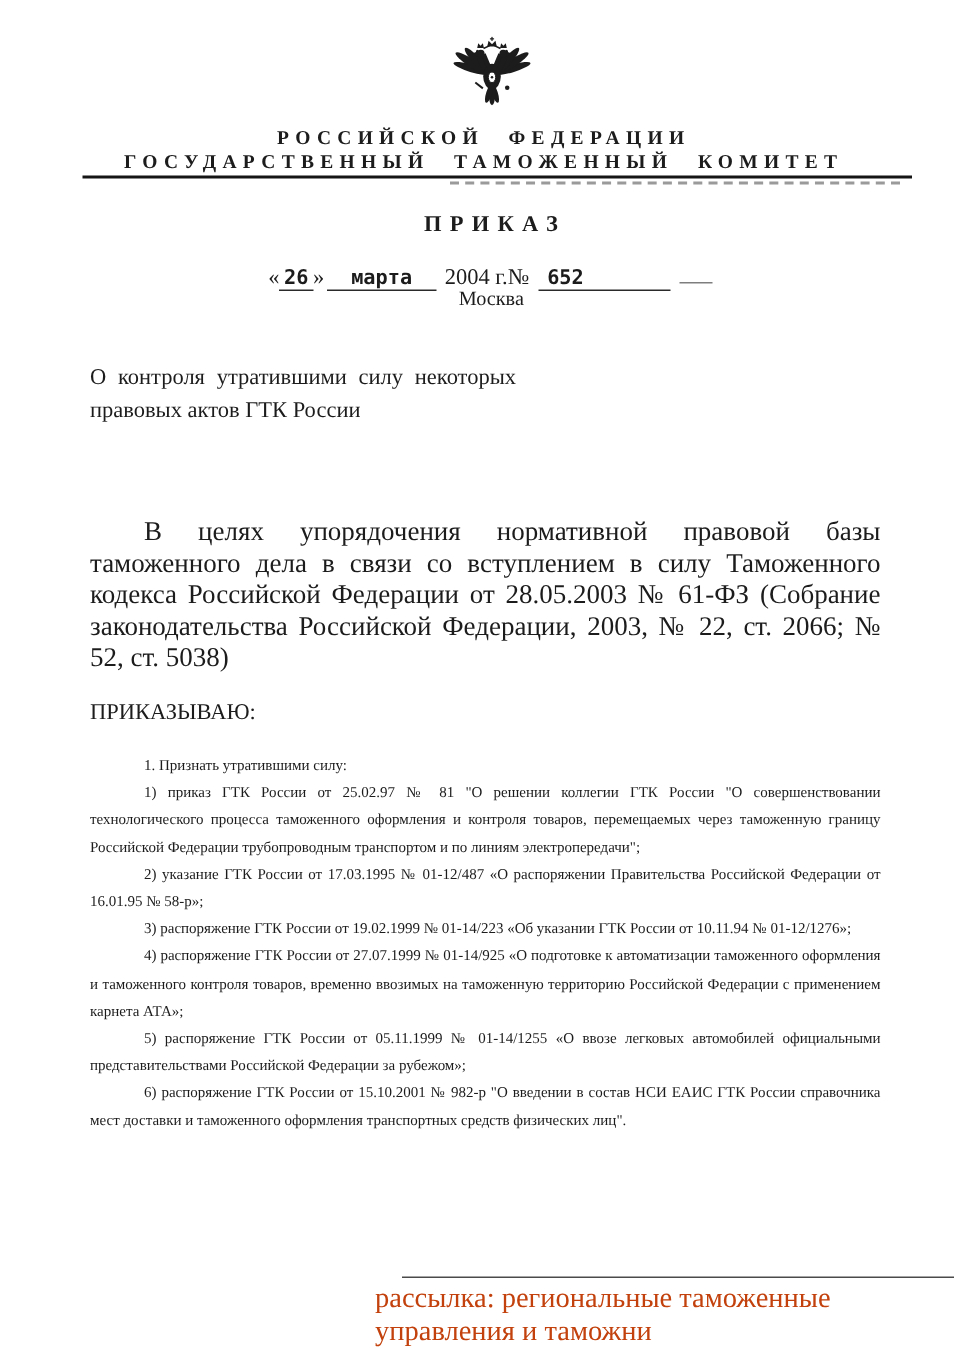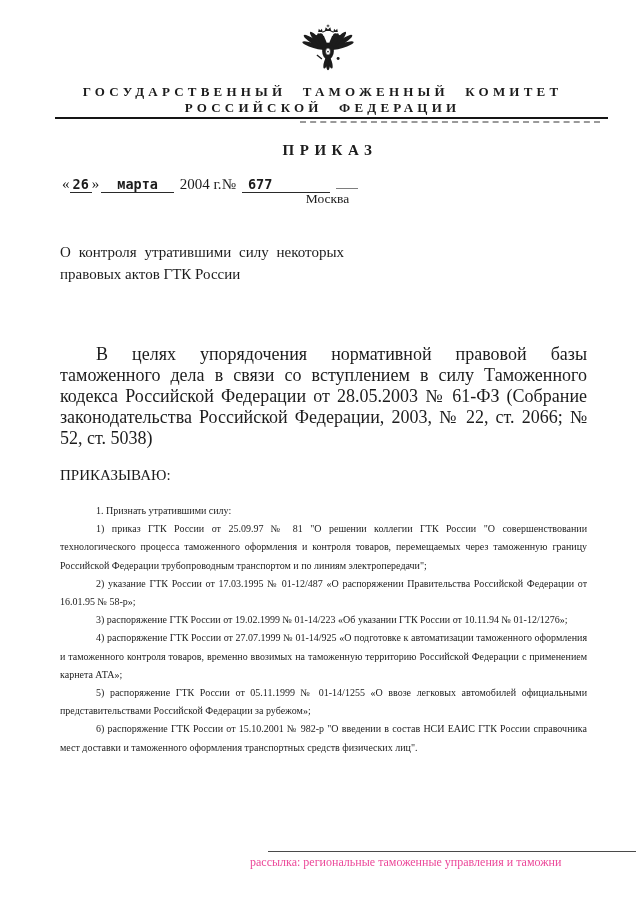--- a/index.html
+++ b/index.html
@@ -70,21 +70,21 @@
   }
 
   
   .date-row {
     position: absolute;
     top: 174px;
     left: 62px;
     right: 48px;
     font-size: 15px;
     display: flex;
-    justify-content: flex-start;
+    justify-content: center;
     align-items: baseline;
   }
   .fill-value {
     font-family: "DejaVu Sans Mono", monospace;
     font-weight: bold;
     font-size: 13.5px;
     border-bottom: 1.4px solid #2a2a2a;
     display: inline-block;
     line-height: 16px;
   }
@@ -158,22 +158,22 @@
     top: 851px;
     left: 268px;
     width: 368px;
     border-top: 1.6px solid #4a4a4a;
   }
   .footer {
     position: absolute;
     top: 855px;
     left: 250px;
     width: 380px;
-    font-size: 12px;
-    color: #ec4899;
+    font-size: 19px;
+    color: #c2410c;
   }
 </style>
 </head>
 <body>
 
 <div class="page">
 
   <div class="emblem">
     <svg viewBox="0 0 120 100" width="64" height="58" aria-hidden="true">
       <g fill="#1c1c1c" stroke="none">
@@ -216,49 +216,49 @@
         <rect x="38" y="60" width="12" height="2.4" transform="rotate(38 44 61)"></rect>
         <circle cx="79" cy="64" r="2.8"></circle>
       </g>
 
       <ellipse cx="60" cy="51" rx="4.6" ry="6.6" fill="#ffffff" stroke="#1c1c1c" stroke-width="1.2"></ellipse>
       <circle cx="60" cy="51" r="1.6" fill="#1c1c1c"></circle>
     </svg>
   </div>
 
   <div class="org-header">
+    <div>РОССИЙСКОЙ ФЕДЕРАЦИИ</div>
     <div>ГОСУДАРСТВЕННЫЙ ТАМОЖЕННЫЙ КОМИТЕТ</div>
-    <div>РОССИЙСКОЙ ФЕДЕРАЦИИ</div>
   </div>
   <div class="header-rule"></div>
   <div class="header-rule-dash"></div>
 
   <div class="doc-title">ПРИКАЗ</div>
 
   <div class="date-row">
     <span>
       <span>«</span><span class="fill-value day-fill">26</span><span>»</span><span class="fill-value month-fill">марта</span>
       <span>2004 г.</span>
     </span>
     <span>
-      <span>№</span><span class="fill-value num-fill">677</span><span class="num-tail"></span>
+      <span>№</span><span class="fill-value num-fill">652</span><span class="num-tail"></span>
     </span>
   </div>
 
   <div class="city">Москва</div>
 
   <div class="subject">О контроля утратившими силу некоторых правовых актов ГТК России</div>
 
   <div class="preamble">В целях упорядочения нормативной правовой базы таможенного дела в связи со вступлением в силу Таможенного кодекса Российской Федерации от 28.05.2003 № 61-ФЗ (Собрание законодательства Российской Федерации, 2003, № 22, ст. 2066; № 52, ст. 5038)</div>
 
   <div class="order-word">ПРИКАЗЫВАЮ:</div>
 
   <div class="body-list">
     <p>1. Признать утратившими силу:</p>
-    <p>1) приказ ГТК России от 25.09.97 № 81 "О решении коллегии ГТК России "О совершенствовании технологического процесса таможенного оформления и контроля товаров, перемещаемых через таможенную границу Российской Федерации трубопроводным транспортом и по линиям электропередачи";</p>
+    <p>1) приказ ГТК России от 25.02.97 № 81 "О решении коллегии ГТК России "О совершенствовании технологического процесса таможенного оформления и контроля товаров, перемещаемых через таможенную границу Российской Федерации трубопроводным транспортом и по линиям электропередачи";</p>
     <p>2) указание ГТК России от 17.03.1995 № 01-12/487 «О распоряжении Правительства Российской Федерации от 16.01.95 № 58-р»;</p>
     <p>3) распоряжение ГТК России от 19.02.1999 № 01-14/223 «Об указании ГТК России от 10.11.94 № 01-12/1276»;</p>
     <p>4) распоряжение ГТК России от 27.07.1999 № 01-14/925 «О подготовке к автоматизации таможенного оформления и таможенного контроля товаров, временно ввозимых на таможенную территорию Российской Федерации с применением карнета АТА»;</p>
     <p>5) распоряжение ГТК России от 05.11.1999 № 01-14/1255 «О ввозе легковых автомобилей официальными представительствами Российской Федерации за рубежом»;</p>
     <p>6) распоряжение ГТК России от 15.10.2001 № 982-р "О введении в состав НСИ ЕАИС ГТК России справочника мест доставки и таможенного оформления транспортных средств физических лиц".</p>
   </div>
 
   <div class="footer-rule"></div>
   <div class="footer">рассылка: региональные таможенные управления и таможни</div>
 

